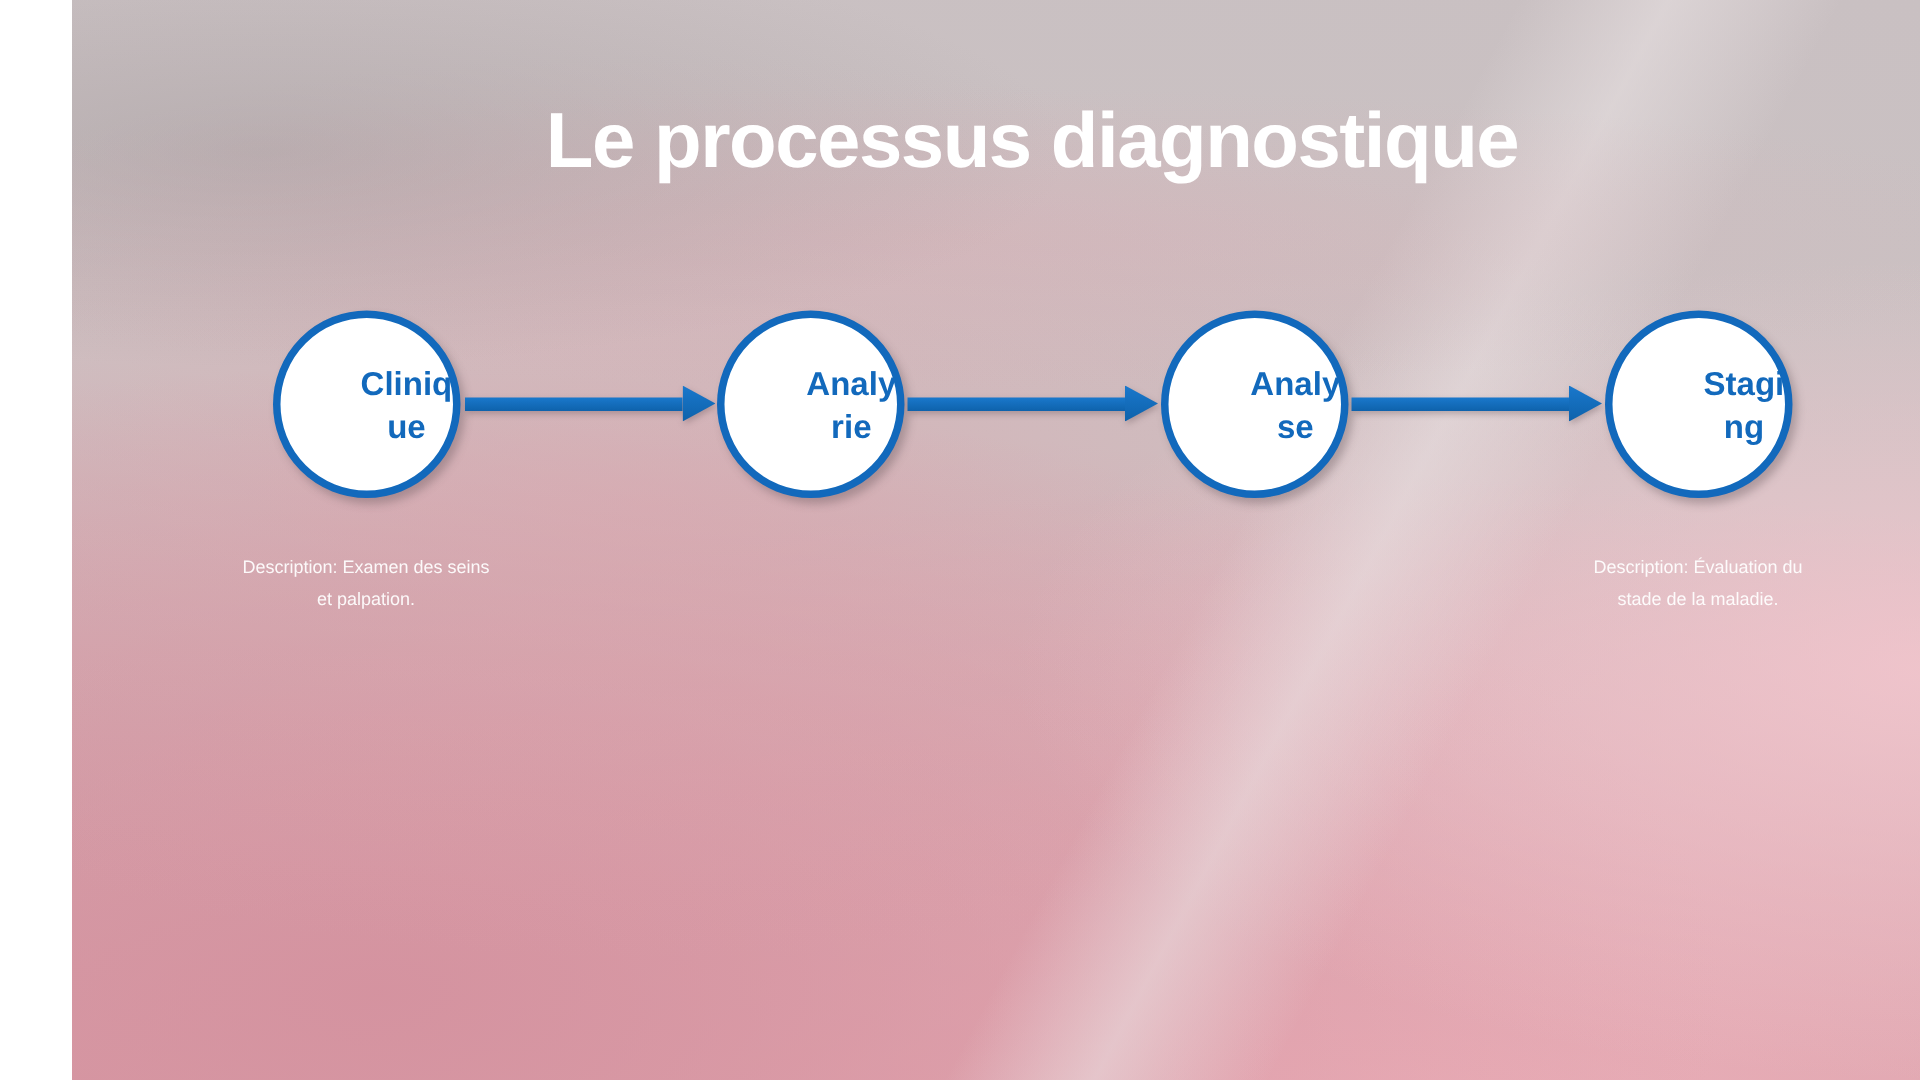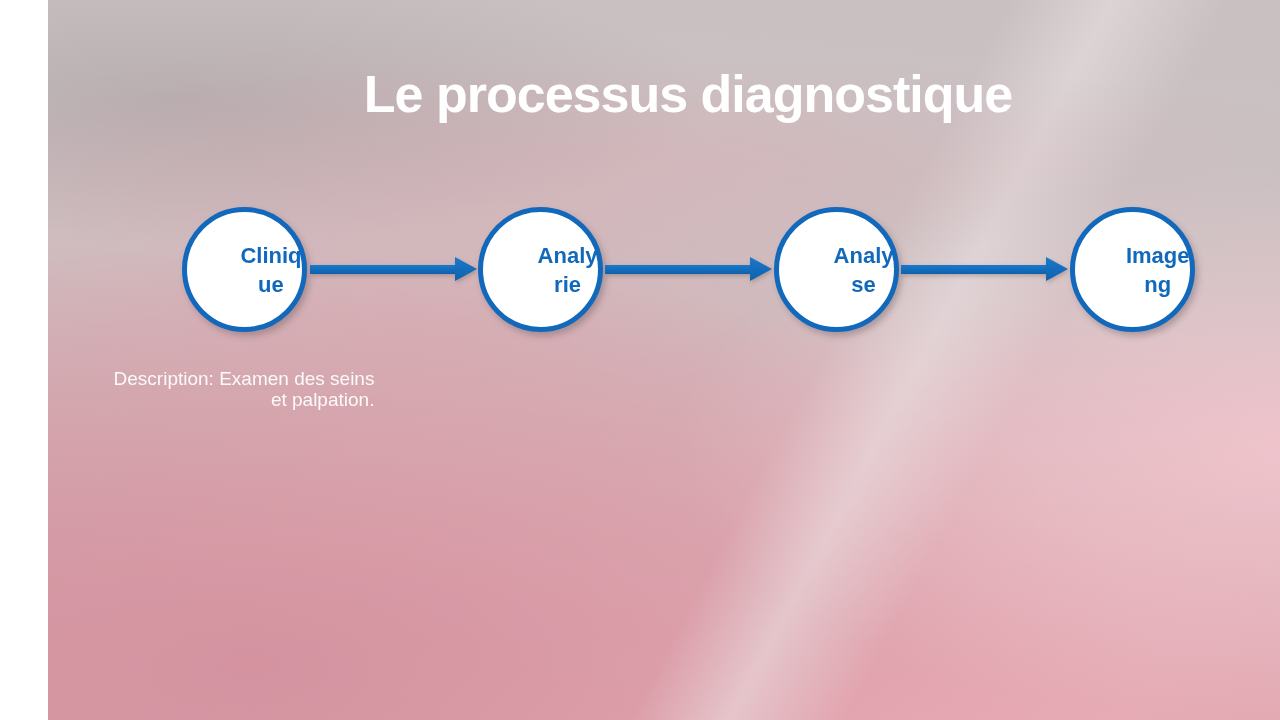--- a/index.html
+++ b/index.html
@@ -69,23 +69,23 @@
     font-weight: 700;
     line-height: 29px;
     color: var(--accent, #1269bc);
     text-align: center;
     white-space: pre-line;
   }
 
   .desc {
     margin: 36px 0 0 0;
     max-width: 286px;
-    font-size: 19px;
+    font-size: 12px;
     line-height: 21px;
-    text-align: right;
+    text-align: center;
     color: rgba(255, 255, 255, 0.93);
     white-space: pre-line;
   }
 
   .arrow {
     position: absolute;
     top: 257px;
     width: 167px;
     height: 24px;
     display: flex;
@@ -134,23 +134,25 @@
 
     <div class="step">
       <div class="circle">
         <span class="circle-label">Analy
 se</span>
       </div>
     </div>
 
     <div class="step">
       <div class="circle">
-        <span class="circle-label">Image
+        <span class="circle-label">Stagi
 ng</span>
       </div>
+      <p class="desc">Description: Évaluation du
+stade de la maladie.</p>
     </div>
 
   </div>
 
   <div class="arrow arrow-1">
     <div class="arrow-body"></div>
     <div class="arrow-head"></div>
   </div>
   <div class="arrow arrow-2">
     <div class="arrow-body"></div>

